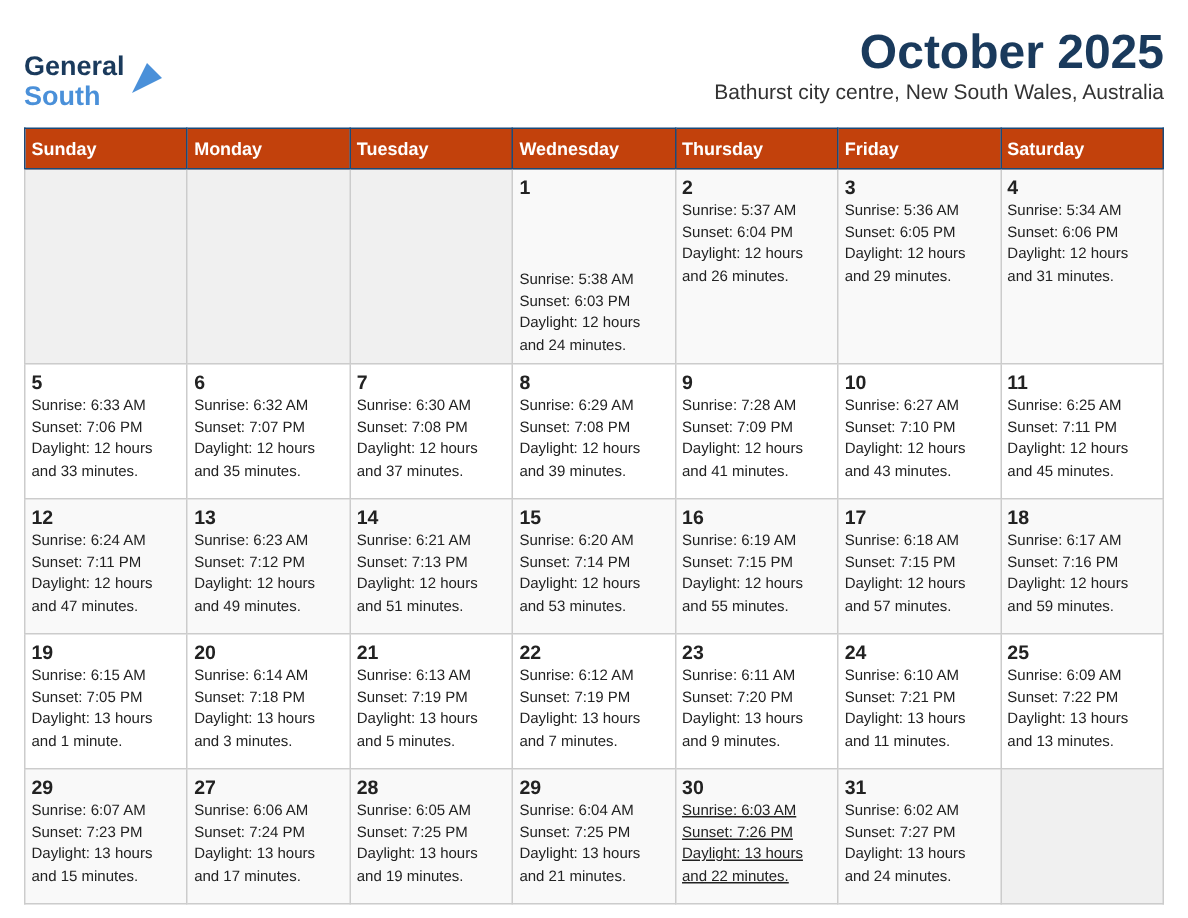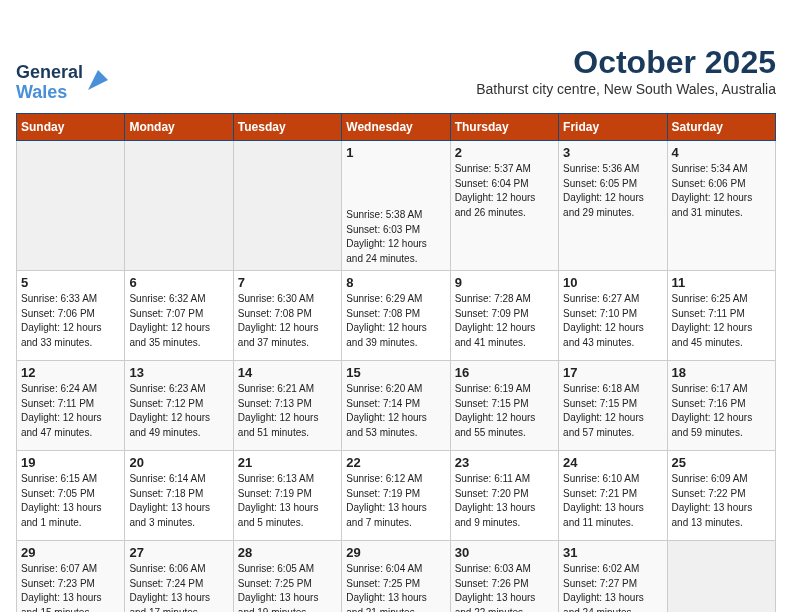--- a/index.html
+++ b/index.html
@@ -25,21 +25,20 @@
       color: #4a90d9;
     }
     .title-section {
       text-align: right;
       margin-bottom: 2px;
     }
     .month-title {
       font-size: 32px;
       font-weight: bold;
       color: #1a3a5c;
-      margin-top: 28px;
     }
     .subtitle {
       font-size: 14px;
       color: #333;
       margin-bottom: 8px;
     }
     .top-row {
       display: flex;
       justify-content: space-between;
       align-items: flex-end;
@@ -87,21 +86,21 @@
     }
   </style>
 </head>
 <body>
 
 <div class="top-row">
   <div class="header-logo">
     <div>
       <div style="display:flex;align-items:center;">
         <div class="logo-text">
-          General<br><span>Wales</span>
+          General<br><span>South</span>
         </div>
         <svg width="22" height="28" viewBox="0 0 22 28" style="margin-left:3px;margin-top:-6px;">
           <polygon points="2,24 12,4 22,14" fill="#4a90d9"></polygon>
         </svg>
       </div>
     </div>
   </div>
   <div class="title-section">
     <div class="month-title">October 2025</div>
     <div class="subtitle">Bathurst city centre, New South Wales, Australia</div>
@@ -331,21 +330,21 @@
         </td>
         <td>
           <span class="day-num">29</span>
           <div class="day-info" style="white-space: pre-line;">Sunrise: 6:04 AM
 Sunset: 7:25 PM
 Daylight: 13 hours
 and 21 minutes.</div>
         </td>
         <td>
           <span class="day-num">30</span>
-          <div class="day-info" style="white-space: pre-line;">Sunrise: 6:03 AM
+          <div class="day-info" style="white-space: pre-line; text-decoration: underline;">Sunrise: 6:03 AM
 Sunset: 7:26 PM
 Daylight: 13 hours
 and 22 minutes.</div>
         </td>
         <td>
           <span class="day-num">31</span>
           <div class="day-info" style="white-space: pre-line;">Sunrise: 6:02 AM
 Sunset: 7:27 PM
 Daylight: 13 hours
 and 24 minutes.</div>

